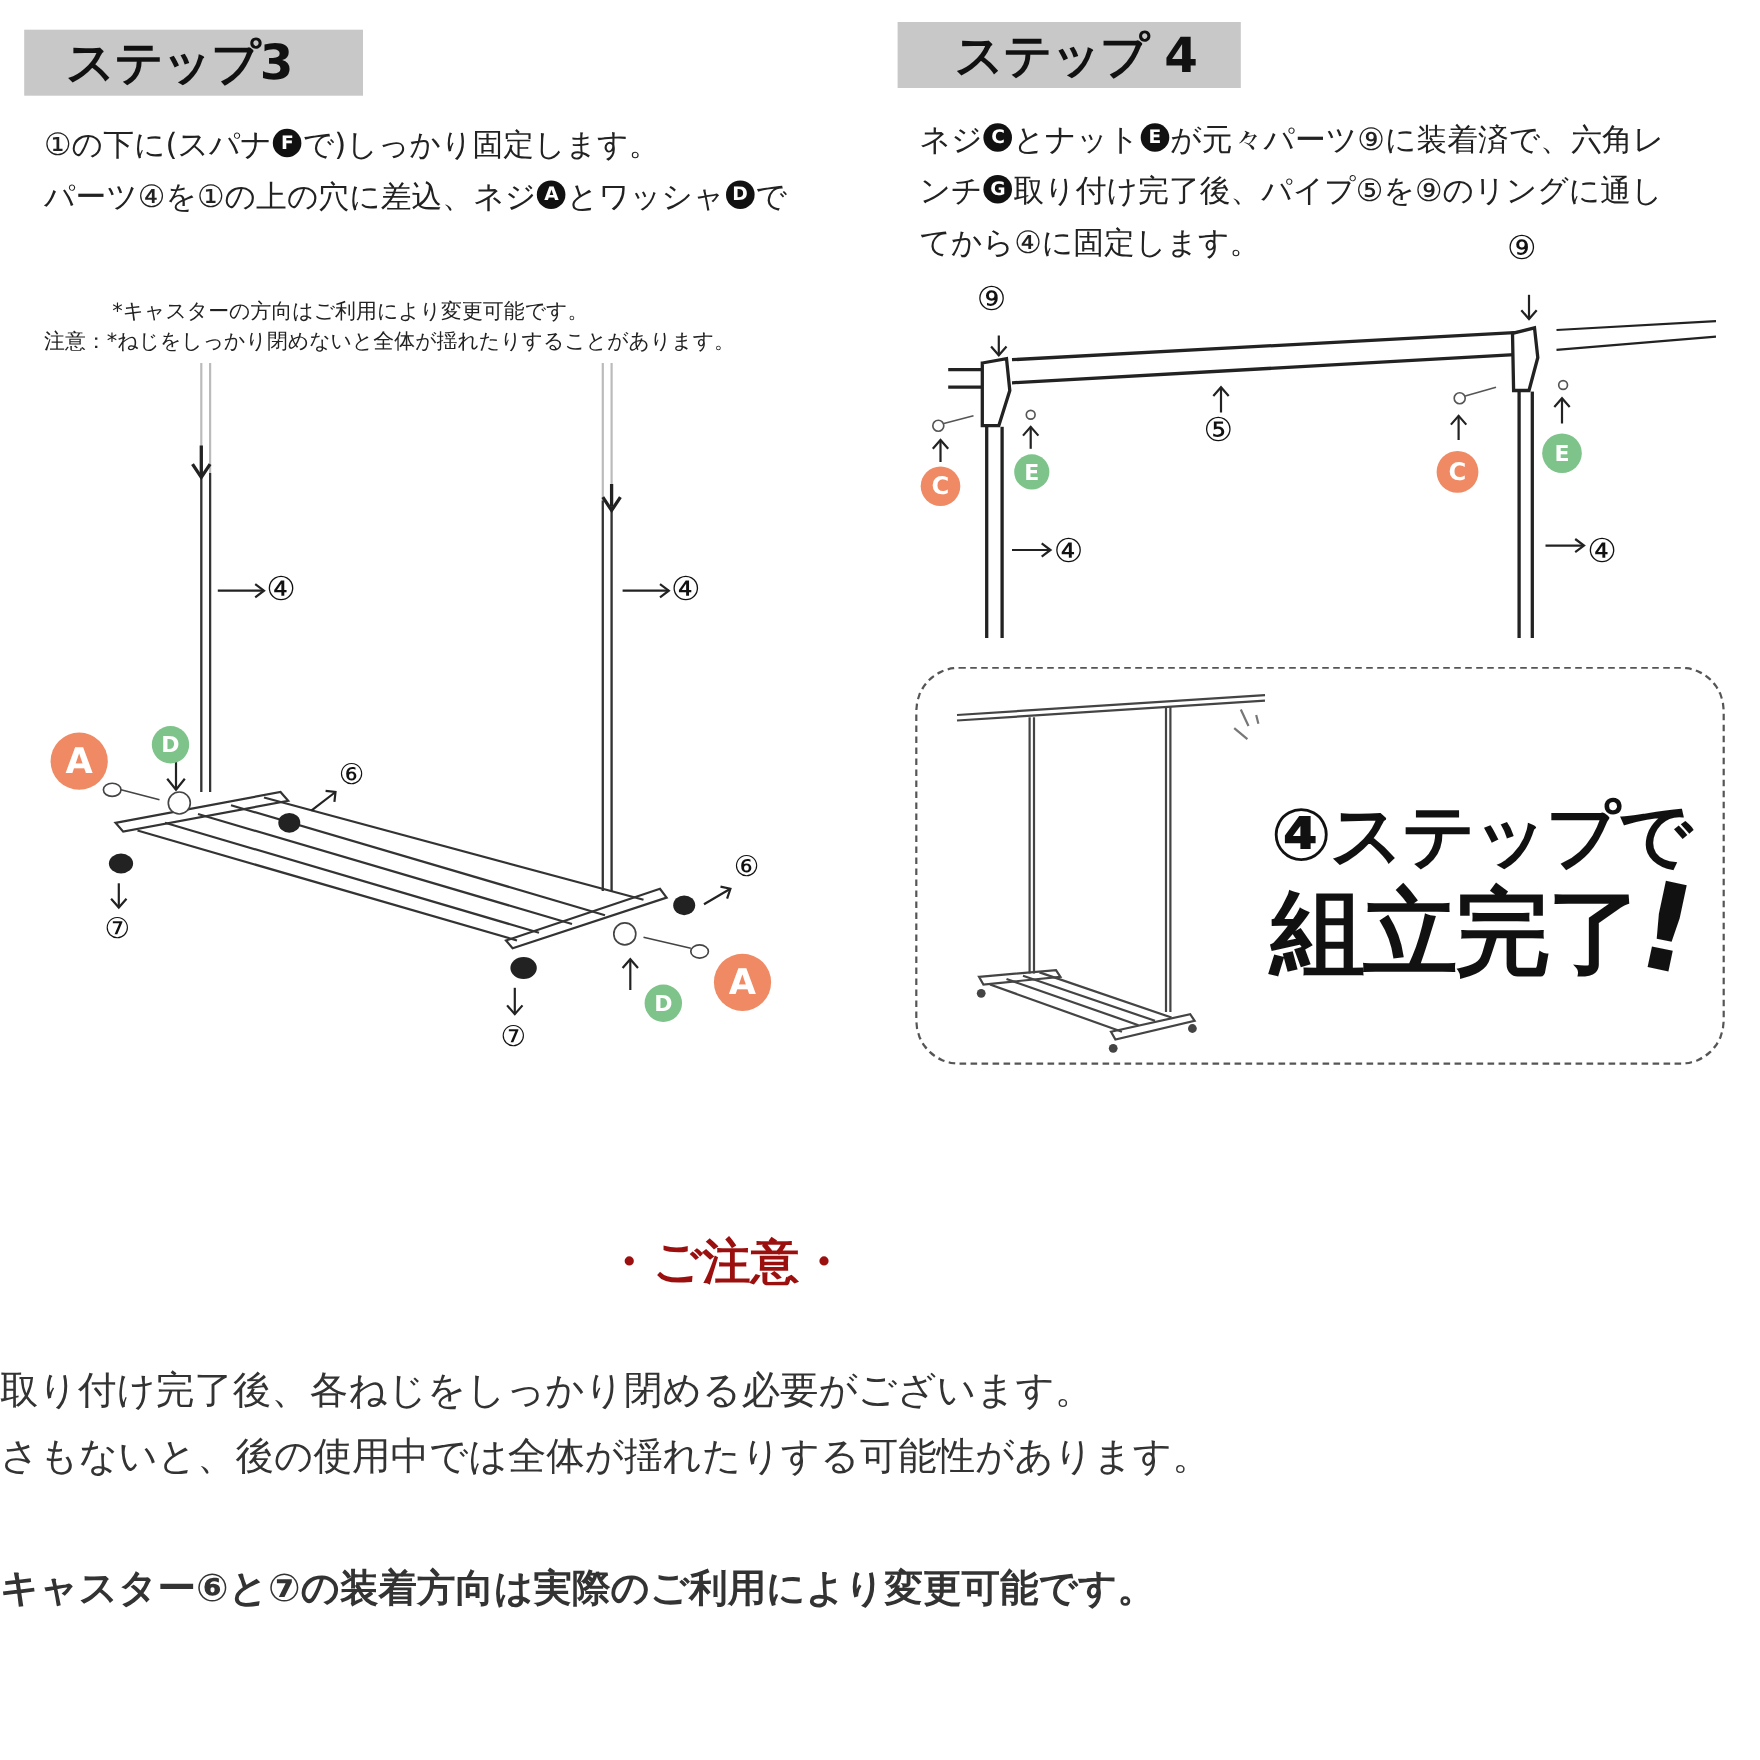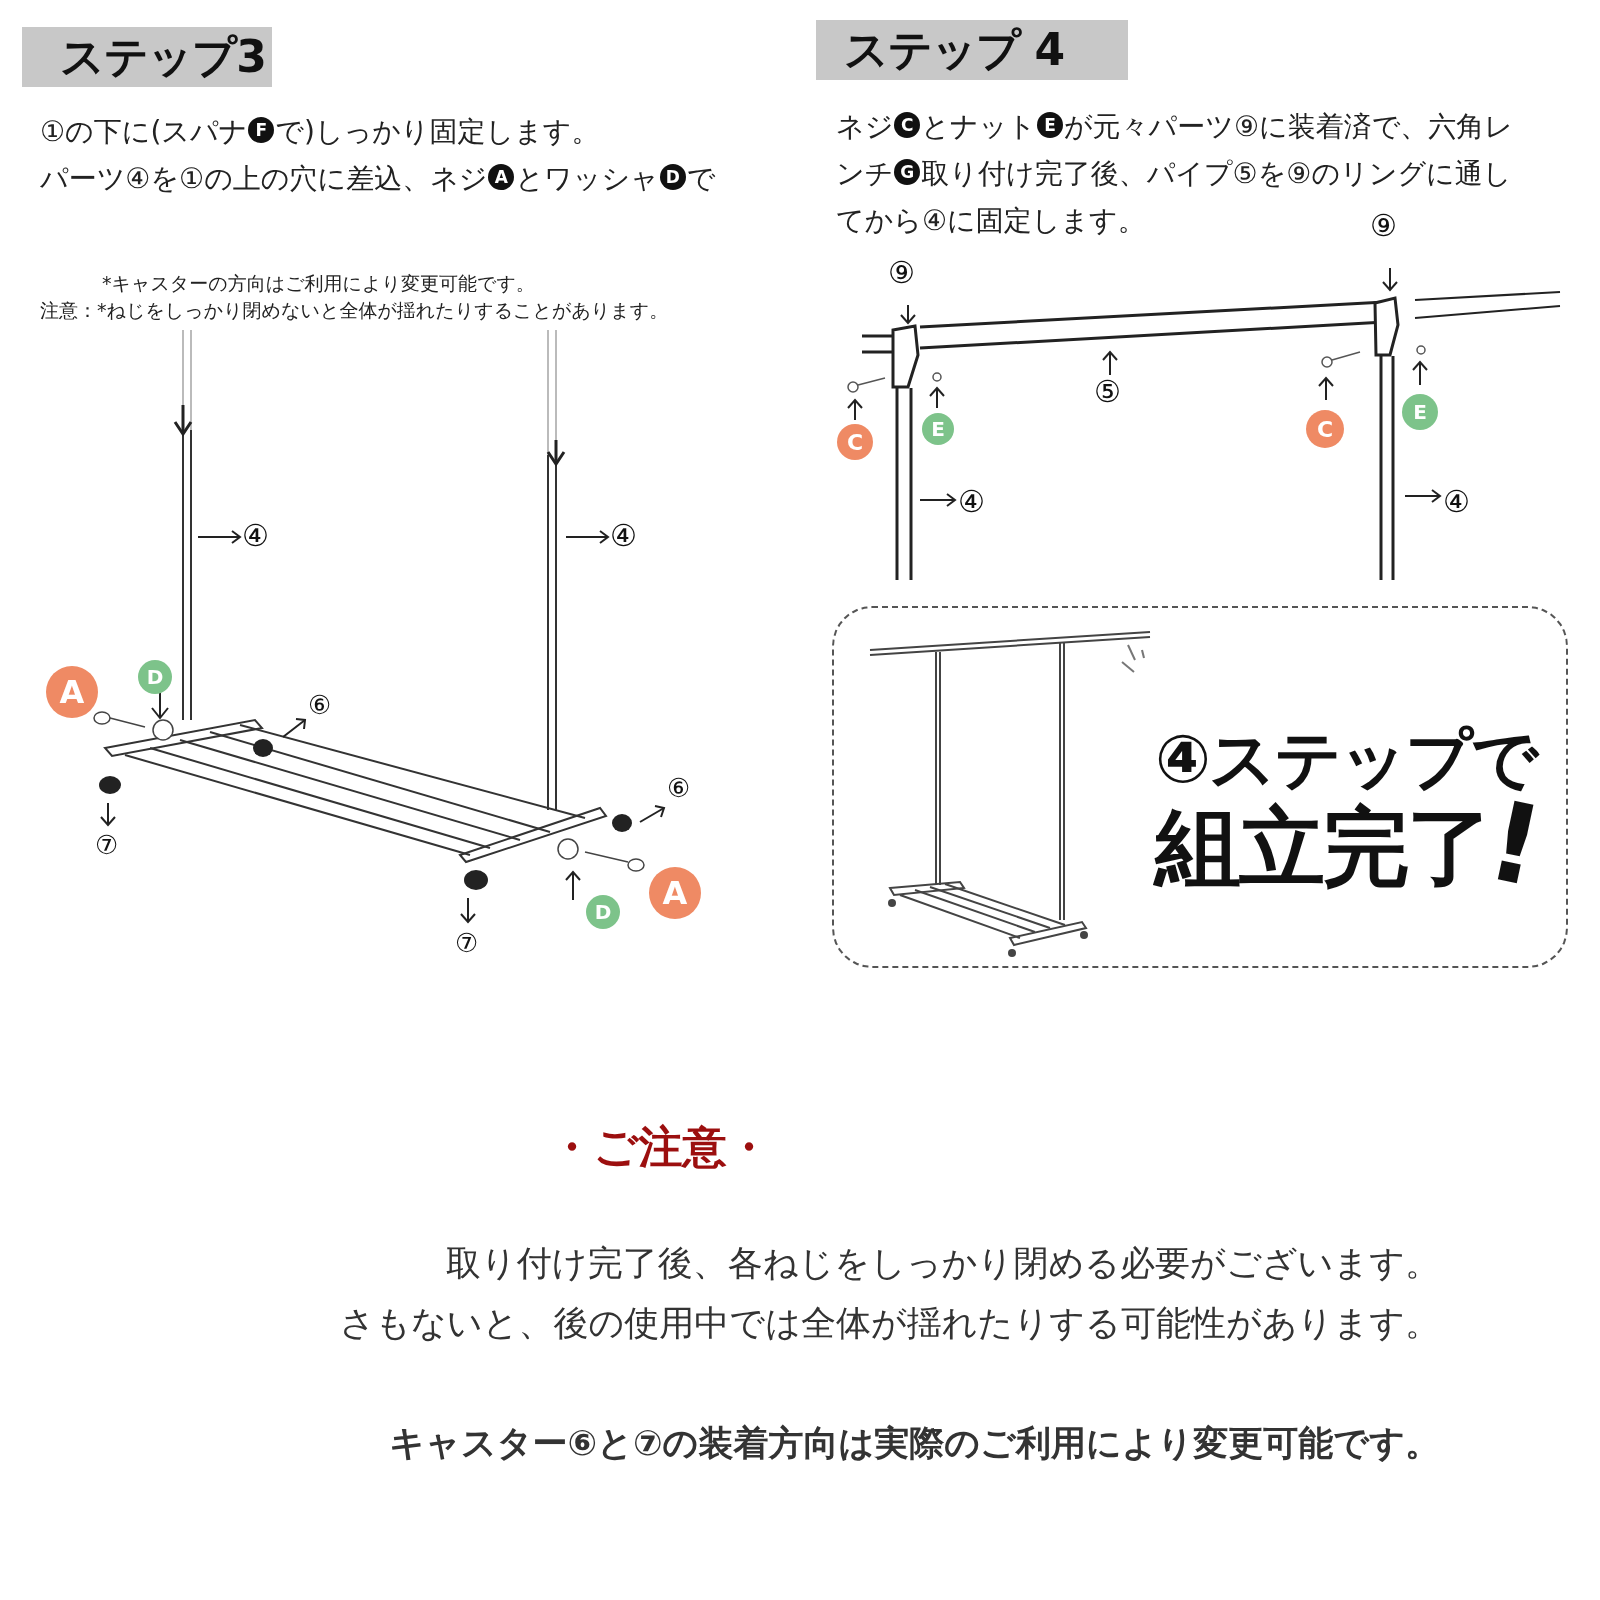--- a/index.html
+++ b/index.html
@@ -19,26 +19,26 @@
   .orange { background:#ef8a64; }
   .green { background:#7dc38a; }
   .num { position:absolute; font-size:30px; color:#111; }
   .done-box { position:absolute; left:832px; top:606px; width:732px; height:358px;
               border:2px dashed #555; border-radius:40px; }
   .done-1 { position:absolute; left:1155px; top:715px; font-size:66px; font-weight:bold; color:#111; letter-spacing:-2px; }
   .done-2 { position:absolute; left:1155px; top:790px; font-size:86px; font-weight:bold; color:#111; letter-spacing:-2px; }
   .bang { position:absolute; left:1490px; top:780px; font-size:110px; font-weight:bold; color:#111; transform:rotate(12deg); }
   .caution-title { position:absolute; left:0; width:1320px; top:1118px; text-align:center;
                    font-size:44px; font-weight:bold; color:#9c0f0f; }
-  .caution-line { position:absolute; left:0; width:1440px; text-align:right; font-size:35px; color:#333; }
+  .caution-line { position:absolute; left:0; width:1440px; text-align:left; font-size:35px; color:#333; }
 </style>
 </head>
 <body>
 
-<div class="abs step-head" style="left:22px; top:27px; width:250px; padding-left:38px; box-sizing:border-box;">
+<div class="abs step-head" style="left:22px; top:27px; width:308px; padding-left:38px; box-sizing:border-box;">
   <span>ステップ3</span>
 </div>
 
 <div class="abs para" style="left:40px; top:108px;">
   <div>
     <span>①の下に(スパナ</span><span class="badge-inv">F</span><span>で)しっかり固定します。</span>
   </div>
   <div>
     <span>パーツ④を①の上の穴に差込、ネジ</span><span class="badge-inv">A</span><span>とワッシャ</span><span class="badge-inv">D</span><span>で</span>
   </div>
@@ -119,21 +119,21 @@
 <div class="num" style="left:308px; top:690px; font-size:26px;">⑥</div>
 <div class="num" style="left:667px; top:773px; font-size:26px;">⑥</div>
 <div class="num" style="left:95px; top:830px; font-size:26px;">⑦</div>
 <div class="num" style="left:455px; top:928px; font-size:26px;">⑦</div>
 
 <div class="circ-badge orange" style="left:46px; top:666px; width:52px; height:52px; font-size:32px;">A</div>
 <div class="circ-badge green" style="left:138px; top:660px; width:34px; height:34px; font-size:20px;">D</div>
 <div class="circ-badge green" style="left:586px; top:895px; width:34px; height:34px; font-size:20px;">D</div>
 <div class="circ-badge orange" style="left:649px; top:867px; width:52px; height:52px; font-size:32px;">A</div>
 
-<div class="abs step-head" style="left:816px; top:20px; width:312px; padding-left:28px; box-sizing:border-box;">
+<div class="abs step-head" style="left:816px; top:20px; width:312px; padding-left:52px; box-sizing:border-box;">
   <span>ステップ 4</span>
 </div>
 
 <div class="abs para" style="left:836px; top:103px;">
   <div>
     <span>ネジ</span><span class="badge-inv">C</span><span>とナット</span><span class="badge-inv">E</span><span>が元々パーツ⑨に装着済で、六角レ</span>
   </div>
   <div>
     <span>ンチ</span><span class="badge-inv">G</span><span>取り付け完了後、パイプ⑤を⑨のリングに通し</span>
   </div>

